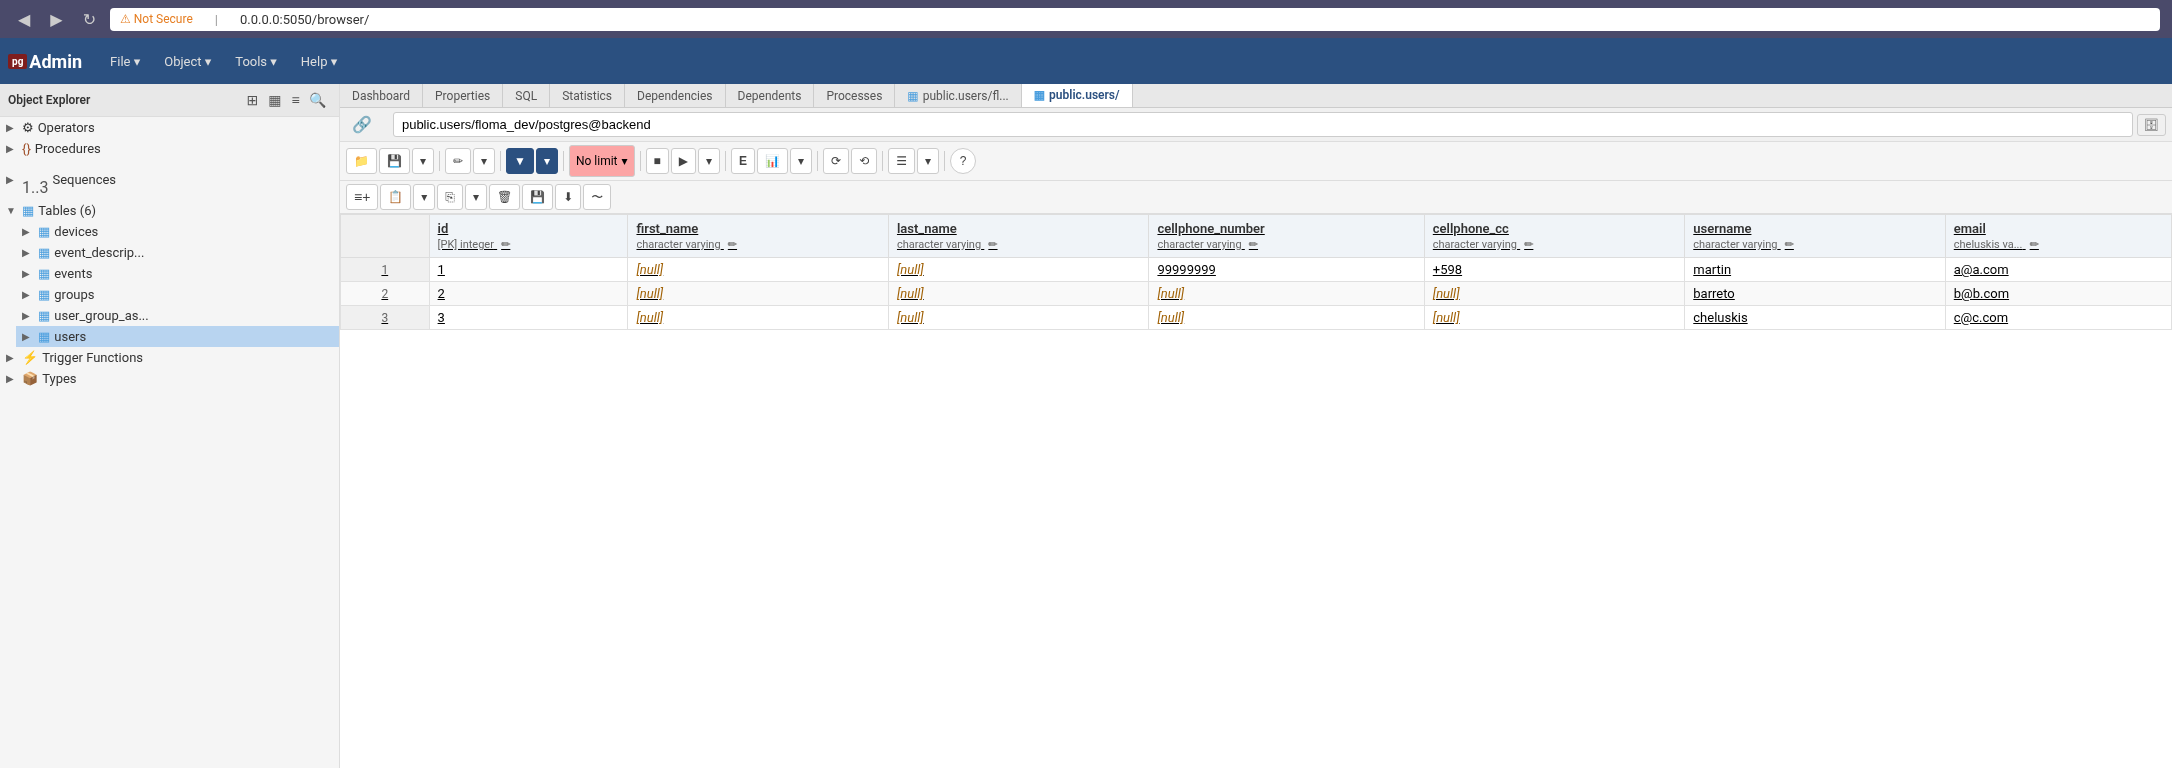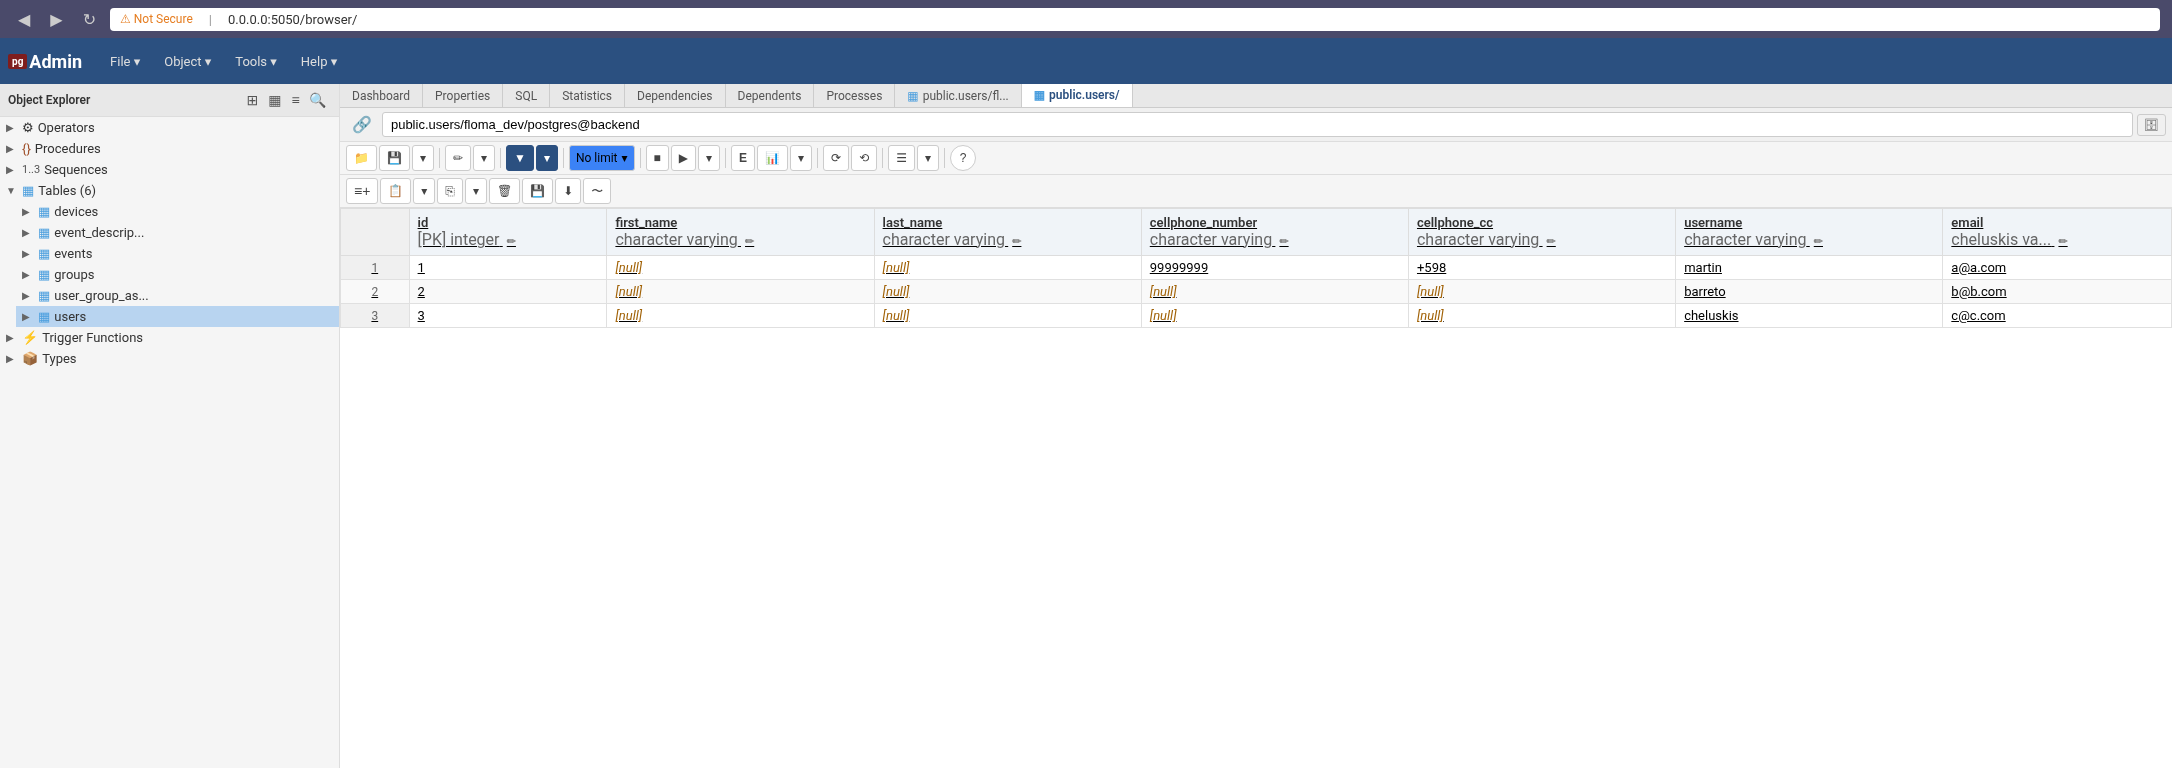--- a/index.html
+++ b/index.html
@@ -23,21 +23,21 @@
       padding: 2px 6px;
     }
     .address-bar {
       flex: 1;
       background: #fff;
       border-radius: 4px;
       padding: 4px 10px;
       font-size: 13px;
       display: flex;
       align-items: center;
-      gap: 16px;
+      gap: 22px;
     }
     .not-secure { color: #e67e22; font-size: 12px; }
     .url-text { color: #333; }
 
     
     .pgadmin-header {
       background: #2b5080;
       display: flex;
       align-items: center;
       height: 46px;
@@ -170,20 +170,21 @@
       gap: 4px;
       border-bottom: 1px solid #ddd;
     }
     .query-input {
       flex: 1;
       padding: 4px 8px;
       border: 1px solid #ccc;
       border-radius: 3px;
       font-size: 13px;
       background: #fff;
+      margin-left: 11px;
     }
     .query-btn {
       background: none;
       border: 1px solid #ccc;
       border-radius: 3px;
       padding: 3px 6px;
       cursor: pointer;
       font-size: 12px;
       color: #555;
       display: flex;
@@ -214,27 +215,27 @@
     }
     .tb-btn.active, .tb-btn.filter-active {
       background: #2b5080;
       color: #fff;
       border-color: #2b5080;
     }
     .tb-divider { width: 1px; background: #ccc; height: 20px; margin: 0 3px; }
     .limit-select {
       display: flex;
       align-items: center;
-      background: #3b82f6;
+      background: #fca5a5;
       border: 1px solid #ccc;
       border-radius: 3px;
       padding: 2px 6px;
       font-size: 12px;
       gap: 4px;
-      height: 26px;
+      height: 32px;
     }
 
     
     .sub-tabs {
       display: flex;
       border-bottom: 1px solid #ddd;
       background: #fff;
     }
     .sub-tab {
       padding: 7px 14px;
@@ -274,21 +275,21 @@
       background: #f0f4f8;
       border: 1px solid #ddd;
       padding: 6px 8px;
       text-align: left;
       white-space: nowrap;
       position: sticky;
       top: 0;
       z-index: 1;
     }
     .data-table th .col-name { font-weight: 600; color: #333; }
-    .data-table th .col-type { font-weight: 400; color: #666; font-size: 16px; }
+    .data-table th .col-type { font-weight: 400; color: #666; font-size: 11px; }
     .data-table th .edit-icon { color: #888; margin-left: 4px; font-size: 11px; cursor: pointer; }
     .data-table td {
       border: 1px solid #e0e0e0;
       padding: 4px 8px;
       white-space: nowrap;
     }
     .data-table tr:nth-child(even) td { background: #f9f9f9; }
     .null-val { color: #a16207; font-style: italic; }
     .row-num-col {
       background: #f0f0f0;
@@ -356,21 +357,21 @@
     </div>
 
     <div class="tree-item">
       <span class="tree-toggle">▶</span>
       <span class="tree-icon" style="color:#a0522d;">{}</span>
       <span class="tree-label">Procedures</span>
     </div>
 
     <div class="tree-item">
       <span class="tree-toggle">▶</span>
-      <span class="tree-icon" style="font-size:11px;color:#555;">1..3</span>
+      <span class="tree-icon" style="font-size:16px;color:#555;margin-top:16px;">1..3</span>
       <span class="tree-label">Sequences</span>
     </div>
 
     <div class="tree-item">
       <span class="tree-toggle">▼</span>
       <span class="tree-icon" style="color:#4a9ede;">▦</span>
       <span class="tree-label">Tables (6)</span>
     </div>
 
     <div class="tree-children">

